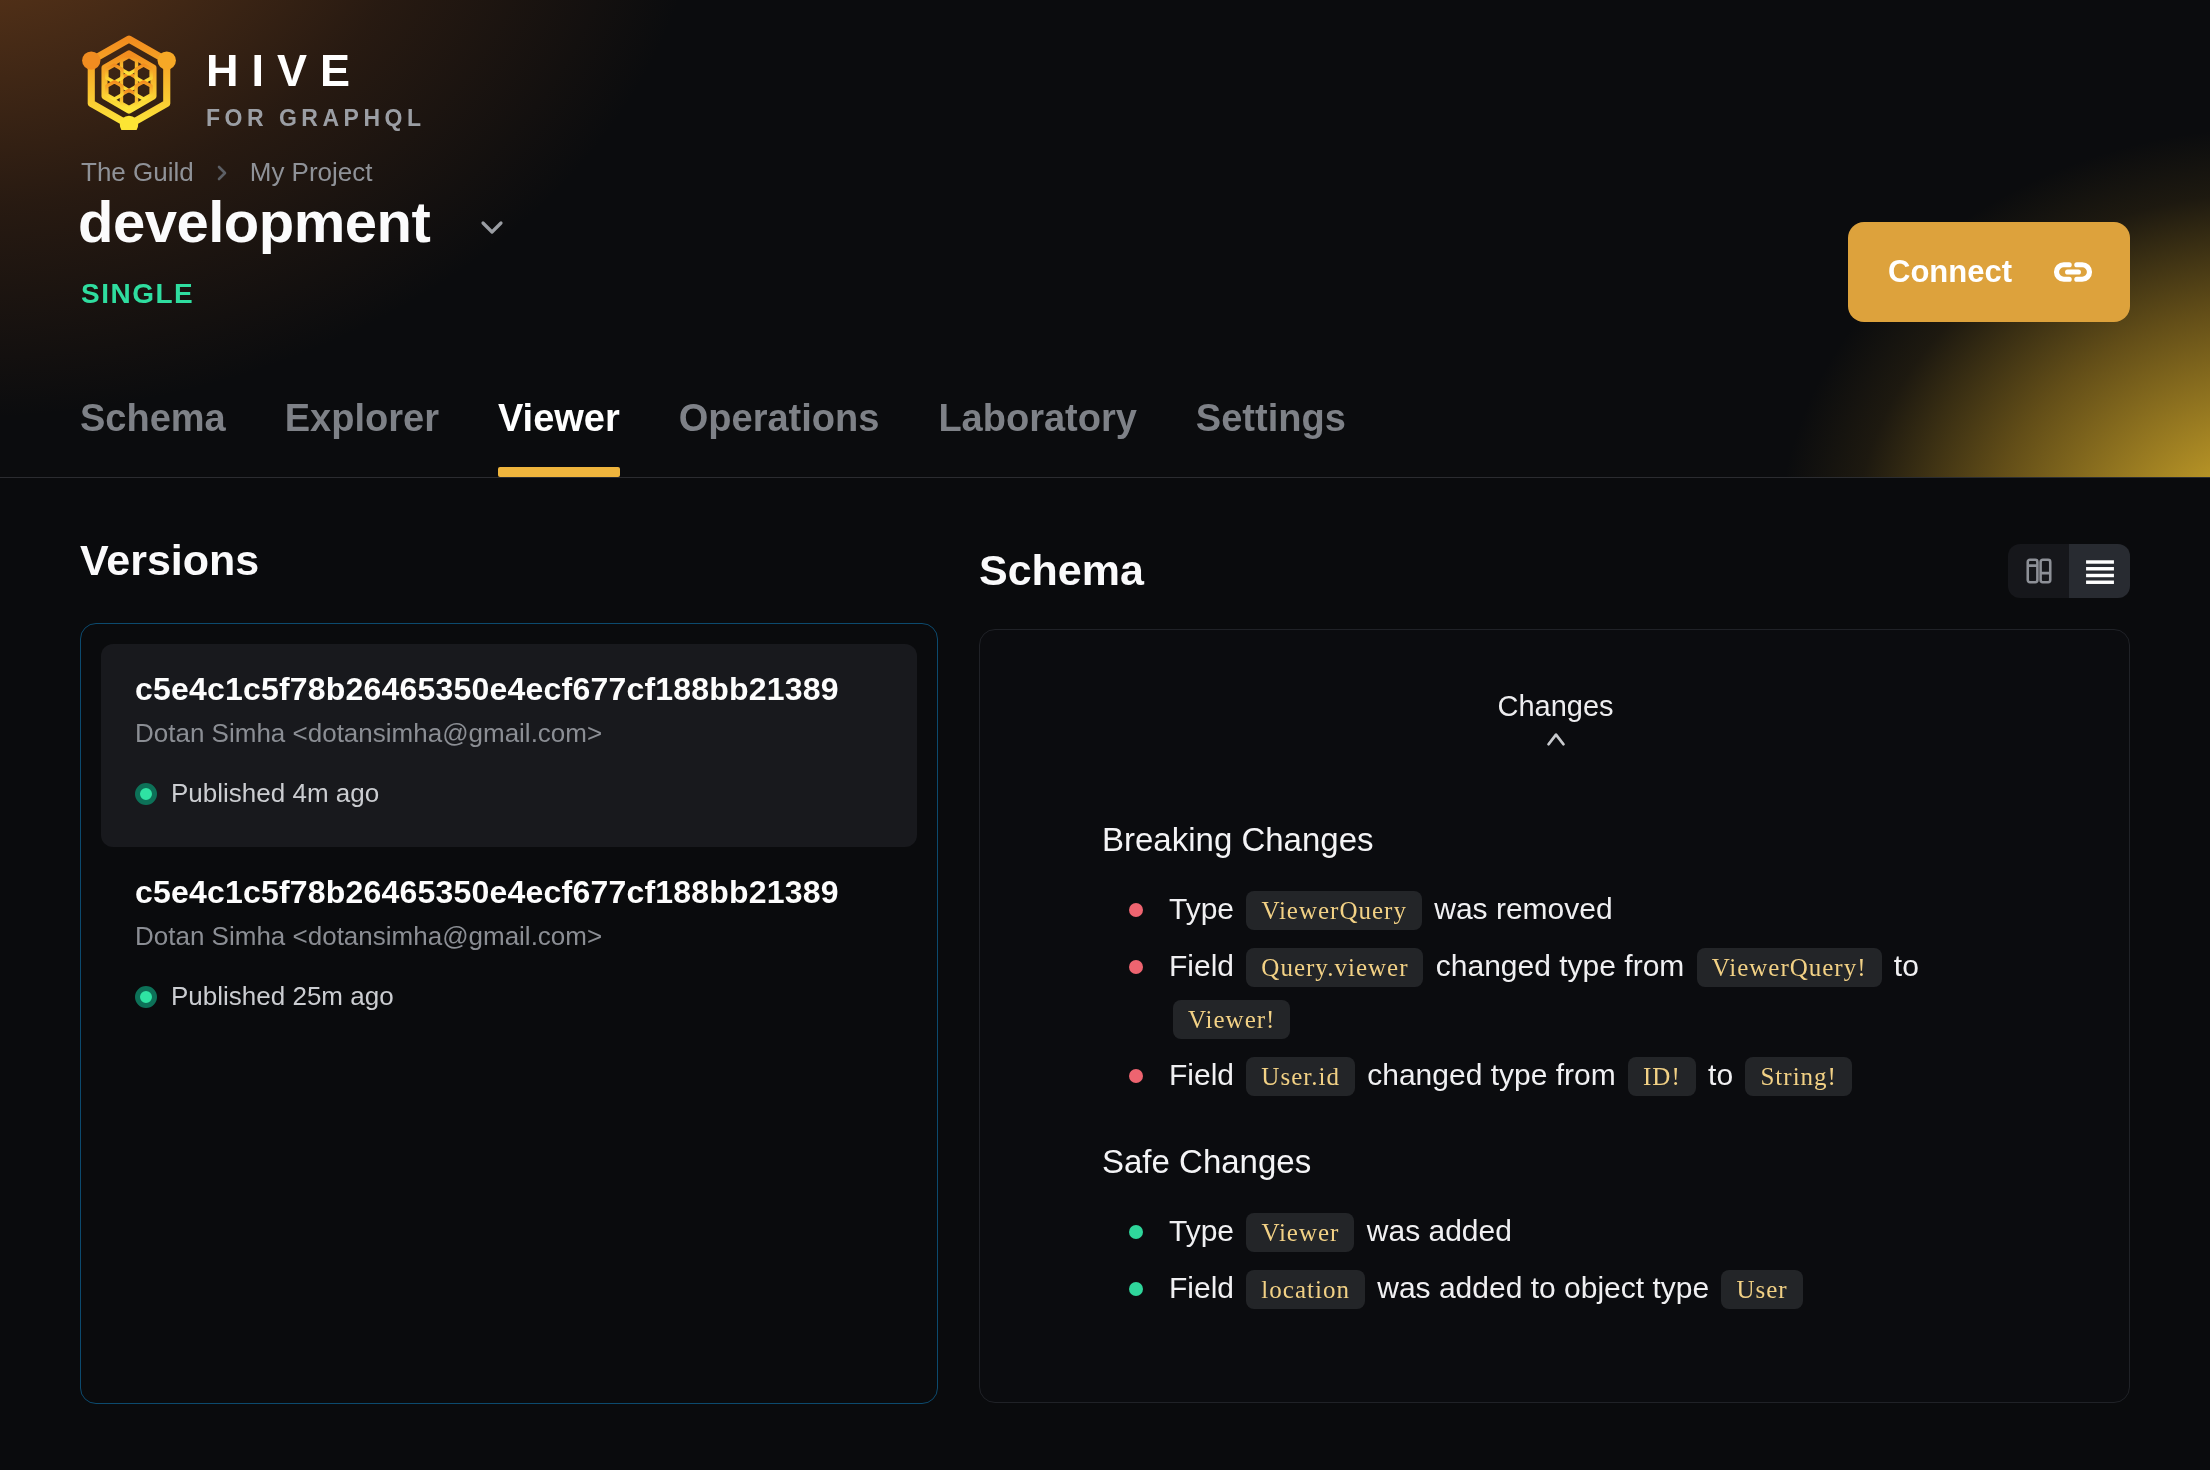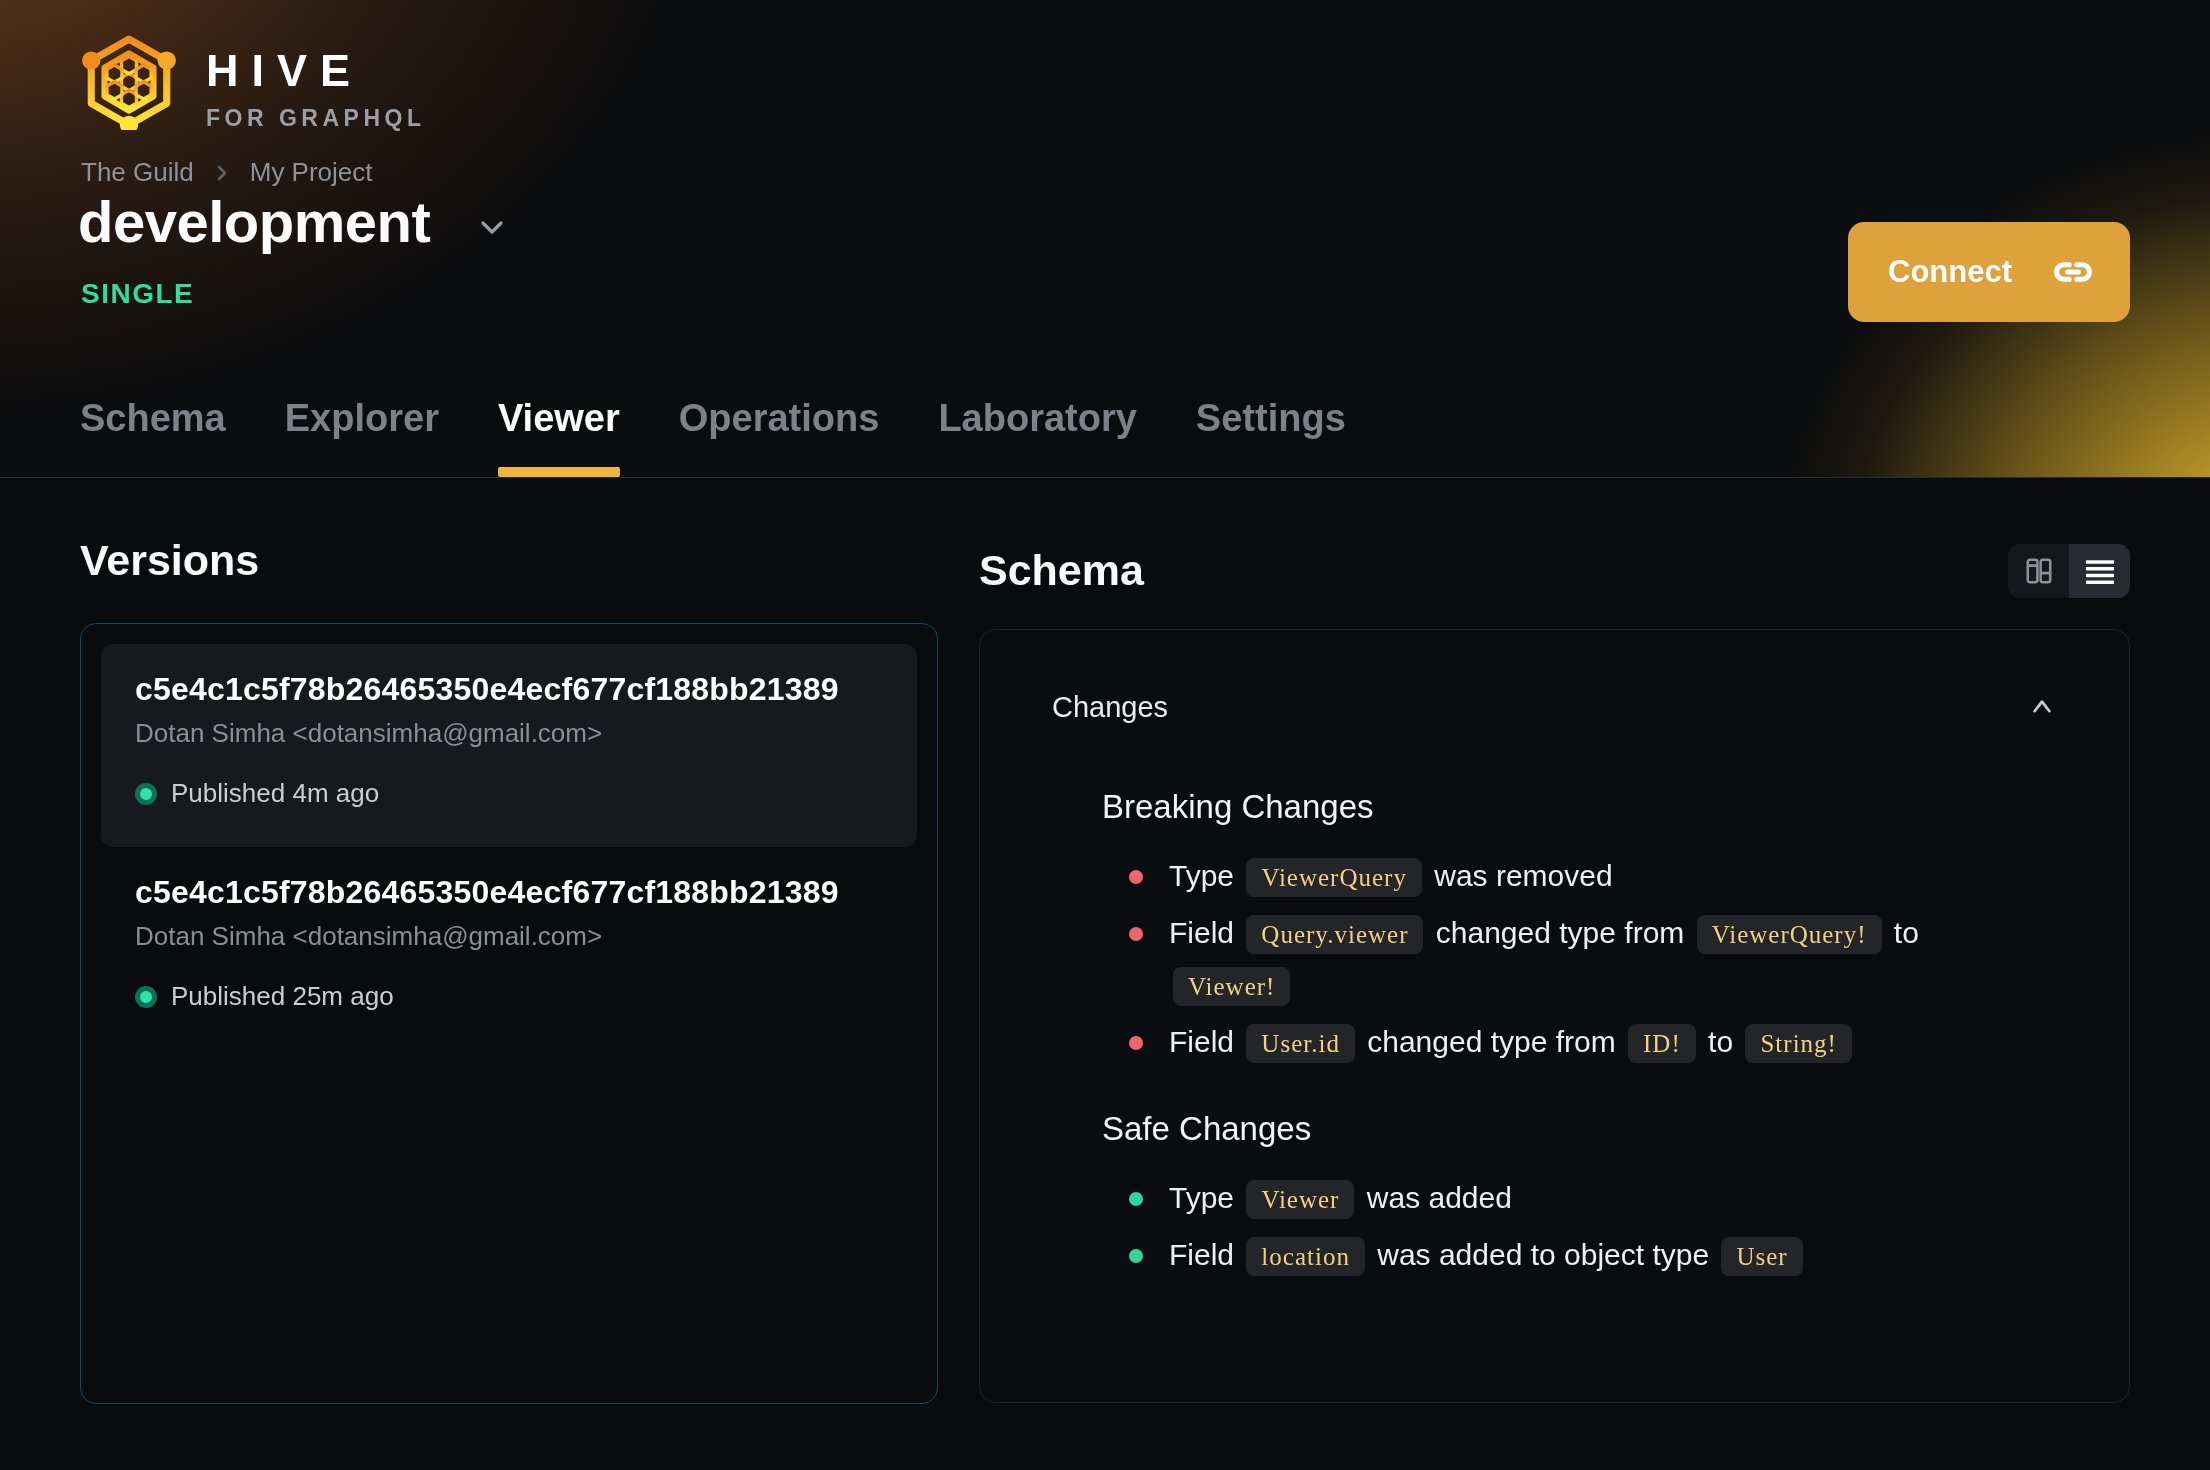--- a/index.html
+++ b/index.html
@@ -64,21 +64,21 @@
   .version-status { display:flex; align-items:center; gap:14px; margin-top:29px; font-size:26px; color:#cbcdd1; }
   .pub-dot { width:22px; height:22px; border-radius:50%; background:#2fe3a3; border:5px solid #0d7158; flex:none; }
 
   .right-head { display:flex; justify-content:space-between; align-items:center; margin-top:8px; }
   .view-toggle { display:flex; height:54px; border-radius:12px; overflow:hidden; }
   .vt-btn { width:61px; display:flex; align-items:center; justify-content:center; cursor:pointer; }
   .vt-btn.inactive { background:#16171b; }
   .vt-btn.active { background:#282b31; }
 
   .changes-panel { margin-top:31px; height:774px; border:1px solid #202227; border-radius:16px; background:#0b0c0f; padding:60px 70px 0 72px; }
-  .changes-head { display:flex; justify-content:space-between; align-items:center; cursor:pointer; }
+  .changes-head { display:flex; justify-content:space-between; align-items:center; cursor:pointer;flex-direction:column; }
   .changes-title { font-size:29px; font-weight:400; color:#ededef; }
   .changes-body { margin-top:64px; padding-left:50px; }
   .change-section + .change-section { margin-top:42px; }
   .change-section-title { font-size:33px; font-weight:500; margin:0 0 24px; color:#f4f4f6; }
   .change-list { list-style:none; margin:0; padding:0 0 0 67px; }
   .change-item { position:relative; font-size:30px; line-height:1.75; color:#f0f0f2; max-width:800px; margin-bottom:4px; }
   .change-item::before { content:""; position:absolute; left:-40px; top:20px; width:14px; height:14px; border-radius:50%; }
   .change-item.breaking::before { background:var(--bullet-breaking); }
   .change-item.safe::before { background:var(--bullet-safe); }
   .code-chip {

